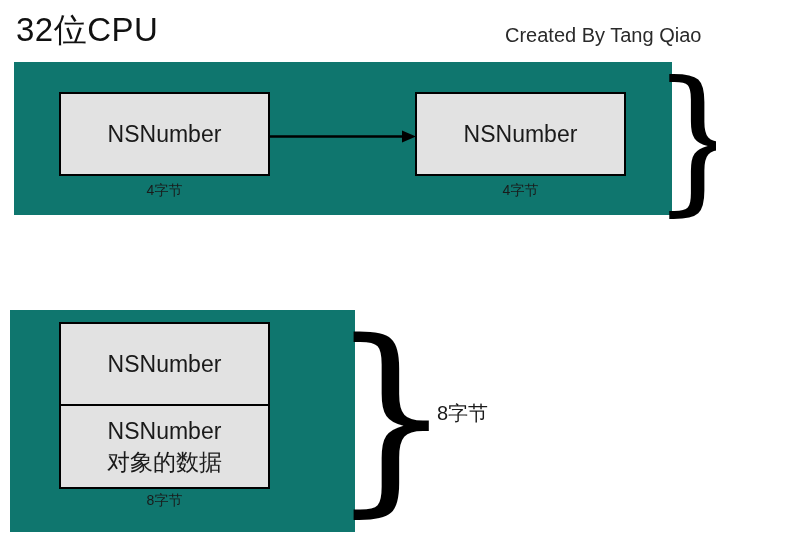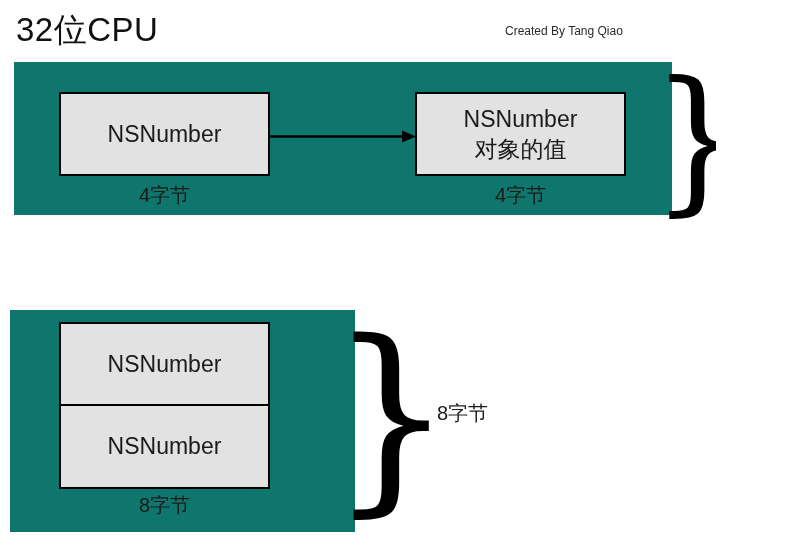--- a/index.html
+++ b/index.html
@@ -17,21 +17,21 @@
   .abs { position: absolute; }
 
   .section-title {
     font-size: 33px;
     line-height: 1.1;
     color: #111111;
     white-space: nowrap;
     letter-spacing: 0.5px;
   }
   .credit {
-    font-size: 12px;
+    font-size: 20px;
     color: #2a2a2a;
     white-space: nowrap;
   }
 
   .panel {
     background: #0f766e;
     position: absolute;
   }
 
   .memcell {
@@ -60,21 +60,21 @@
     line-height: 1.32;
     color: #1a1a1a;
     box-sizing: border-box;
     width: 211px;
     height: 84px;
   }
   .stackcell.lower { border-top: none; height: 83px; }
 
   .size-label {
     position: absolute;
-    font-size: 20px;
+    font-size: 14px;
     color: #1a1a1a;
     text-align: center;
     white-space: nowrap;
   }
 
   .brace {
     position: absolute;
     display: flex;
     align-items: center;
     justify-content: center;
@@ -110,39 +110,39 @@
     </div>
     <div class="size-label" style="left:45px; top:120px; width:211px;">4字节</div>
 
     <svg class="abs" style="left:256px; top:66px;" width="146" height="17">
       <line x1="0" y1="8.5" x2="133" y2="8.5" stroke="#000000" stroke-width="2.5"></line>
       <polygon points="132,2.5 146,8.5 132,14.5" fill="#000000"></polygon>
     </svg>
 
     <div class="memcell" style="left:401px; top:30px; width:211px; height:84px;">
       <span>NSNumber</span>
-      <span>对象的值</span>
     </div>
     <div class="size-label" style="left:401px; top:120px; width:211px;">4字节</div>
   </div>
 
   <div class="brace brace-1" style="left:668px; top:62px; width:60px; height:152px;">
     <span>}</span>
   </div>
   <div class="brace-label" style="left:737px; top:127px;">8字节</div>
 
 
   <div class="panel" style="left:10px; top:310px; width:345px; height:222px;">
 
     <div class="abs" style="left:49px; top:12px;">
       <div class="stackcell upper">
         <span>NSNumber</span>
       </div>
       <div class="stackcell lower">
         <span>NSNumber</span>
+        <span>对象的数据</span>
       </div>
     </div>
 
     <div class="size-label" style="left:49px; top:182px; width:211px;">8字节</div>
   </div>
 
   <div class="brace brace-2" style="left:358px; top:316px; width:66px; height:200px;">
     <span>}</span>
   </div>
   <div class="brace-label" style="left:437px; top:400px;">8字节</div>

